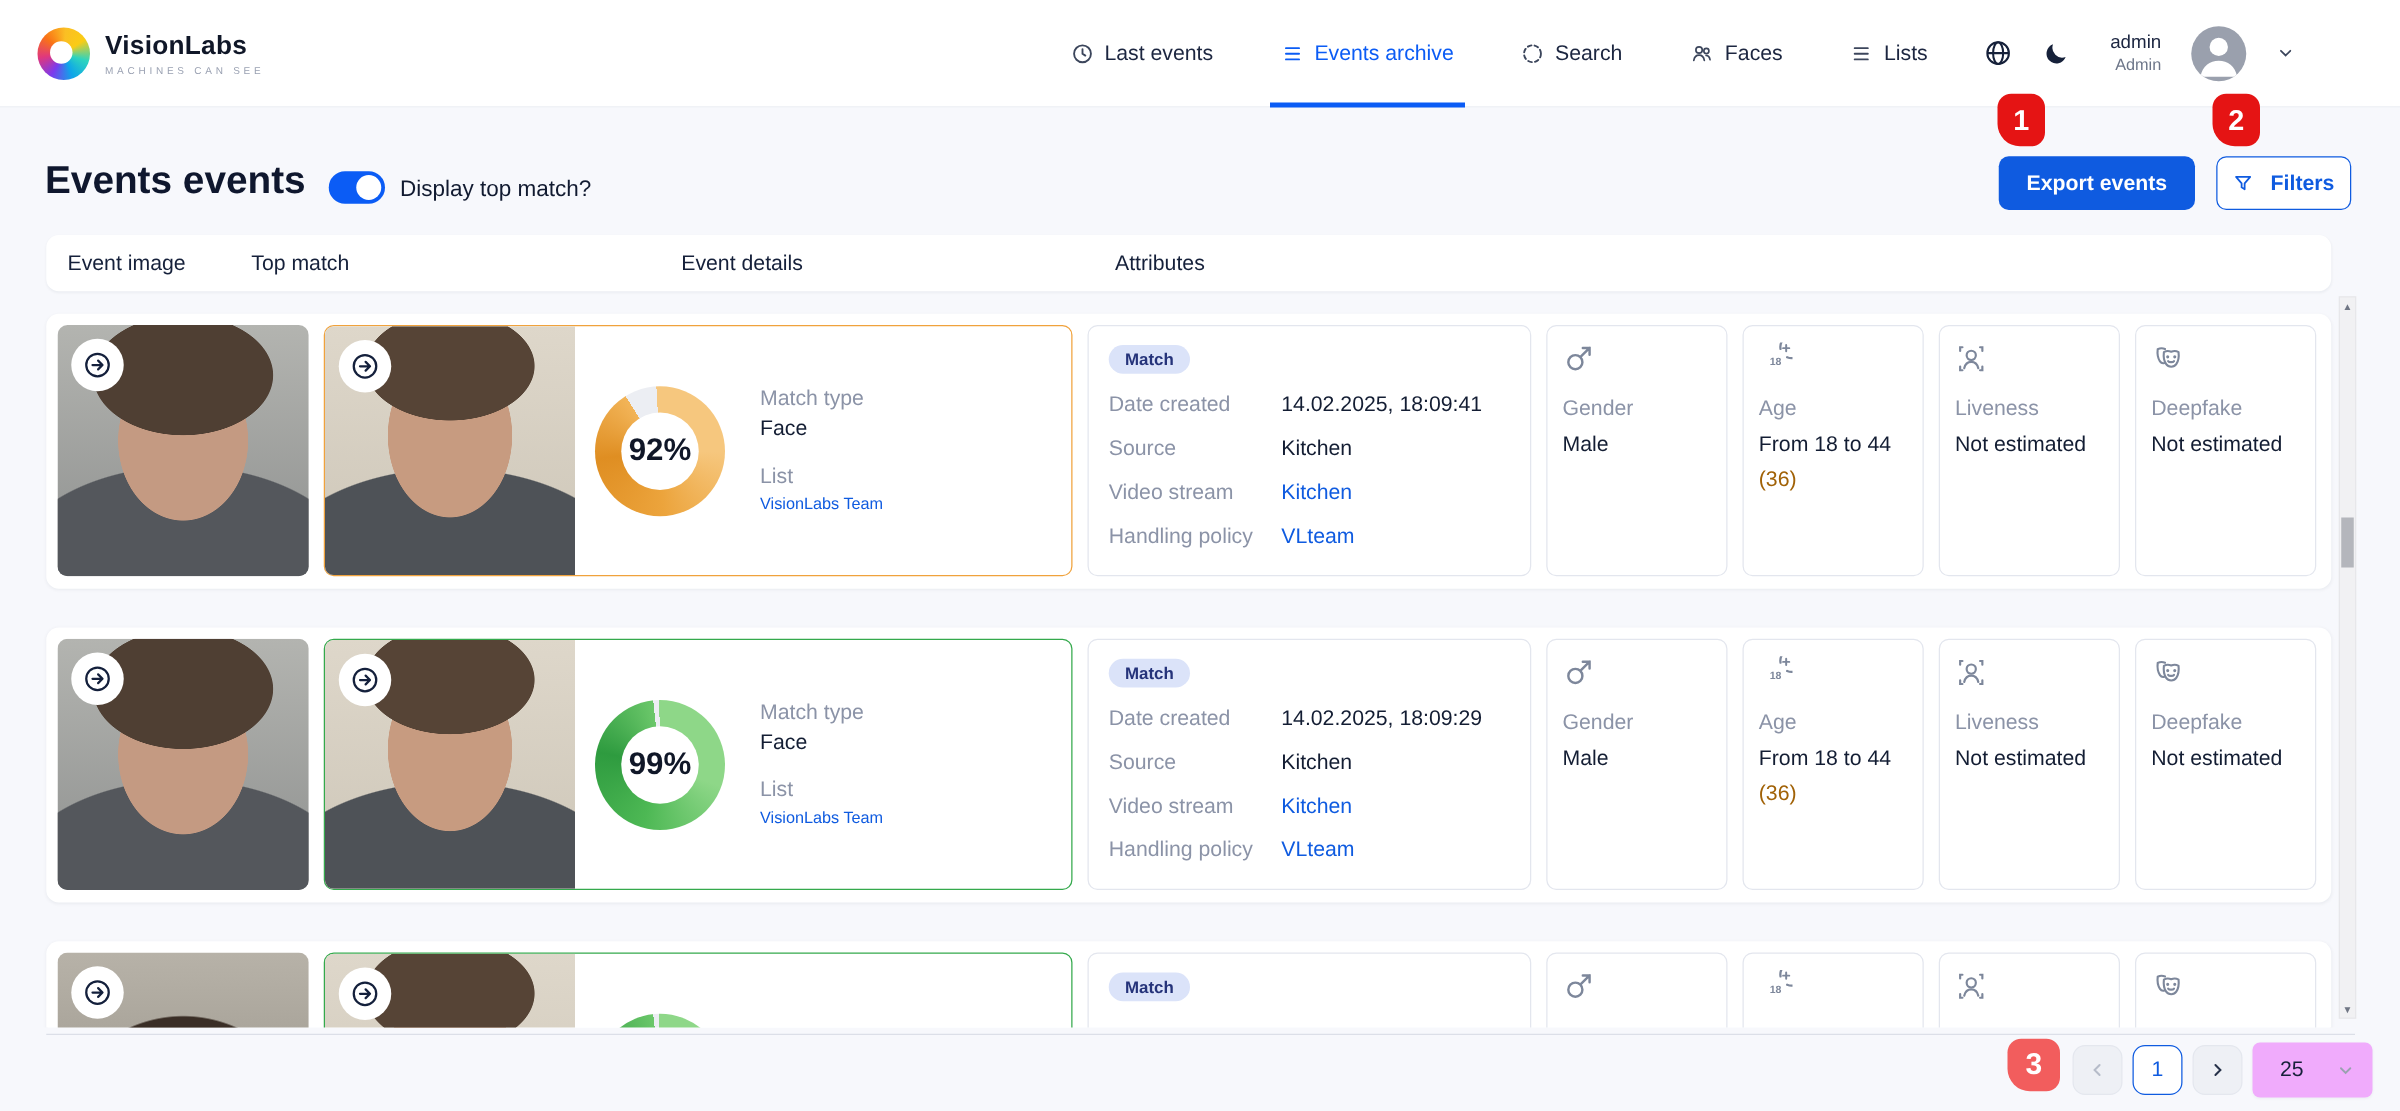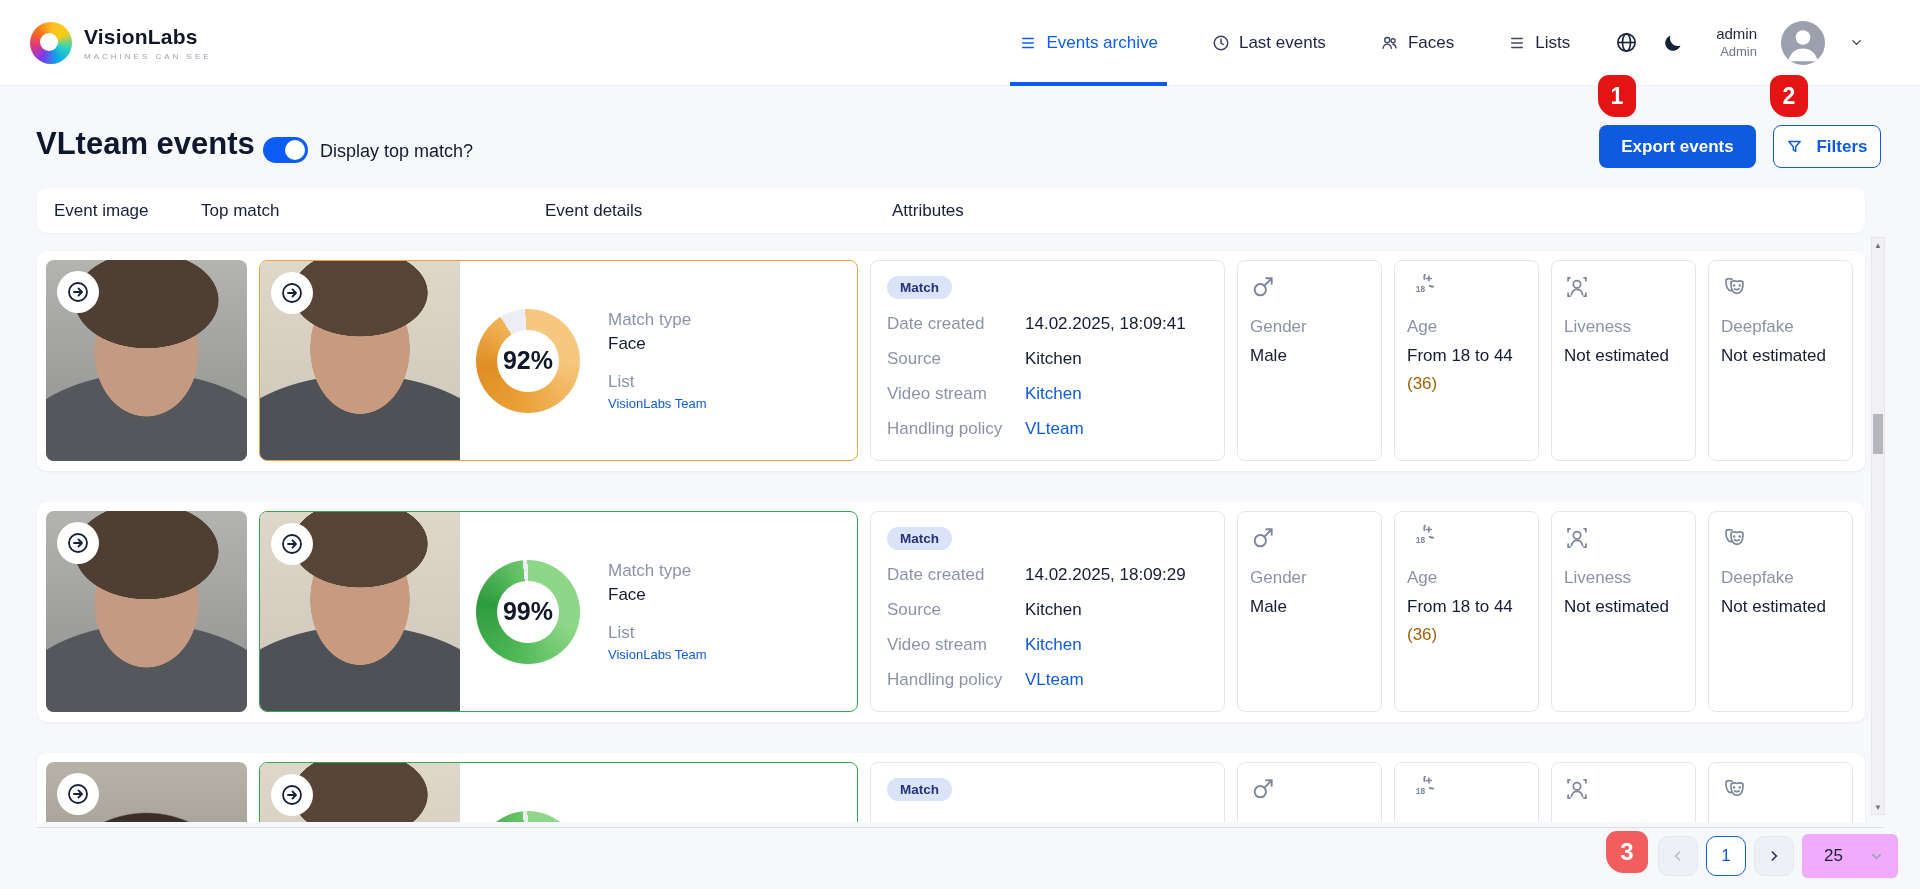--- a/index.html
+++ b/index.html
@@ -9,21 +9,21 @@
     background:#f7f8fc;
     font-family:"Liberation Sans", sans-serif;
     color:#131d33;
   }
   svg { display:block; }
 
   
   .header {
     position:absolute; top:0; left:0; width:1920px; height:86px;
     background:#fff; border-bottom:1px solid #eceef4;
-    display:flex; align-items:center; padding:0 56px 0 30px;
+    display:flex; align-items:center; padding:0 84px 0 30px;
   }
   .brand { display:flex; align-items:center; gap:12px; }
   .logo-mark {
     width:42px; height:42px; border-radius:50%;
     background:conic-gradient(from 210deg, #7c3aed, #e0387c, #f97316, #fbbf24, #facc15, #2dd4bf, #0ea5e9, #7c3aed);
     display:flex; align-items:center; justify-content:center;
   }
   .logo-hole { width:18px; height:18px; border-radius:50%; background:#fff; margin-left:-4px; margin-top:-2px; }
   .brand-name { font-size:21px; font-weight:700; color:#101728; letter-spacing:.2px; }
   .brand-tag  { font-size:8px; letter-spacing:3px; color:#9aa1b2; margin-top:3px; }
@@ -204,36 +204,44 @@
     <div class="logo-mark">
         <div class="logo-hole"></div>
       </div>
     <div>
       <div class="brand-name">VisionLabs</div>
       <div class="brand-tag">MACHINES CAN SEE</div>
     </div>
   </div>
 
   <div class="nav">
-    <div class="nav-item active">
-      <span class="nico">
-        <svg width="18" height="18" viewBox="0 0 24 24" fill="none" stroke="currentColor" stroke-width="2" stroke-linecap="round">
-            <path d="M5 6h14M5 12h14M5 18h14"></path>
-          </svg>
-      </span>
-      <span>Events archive</span>
-    </div>
     <div class="nav-item">
       <span class="nico">
         <svg width="18" height="18" viewBox="0 0 24 24" fill="none" stroke="currentColor" stroke-width="2" stroke-linecap="round">
             <circle cx="12" cy="12" r="9"></circle>
             <path d="M12 7v5l3 2"></path>
           </svg>
       </span>
       <span>Last events</span>
+    </div>
+    <div class="nav-item active">
+      <span class="nico">
+        <svg width="18" height="18" viewBox="0 0 24 24" fill="none" stroke="currentColor" stroke-width="2" stroke-linecap="round">
+            <path d="M5 6h14M5 12h14M5 18h14"></path>
+          </svg>
+      </span>
+      <span>Events archive</span>
+    </div>
+    <div class="nav-item">
+      <span class="nico">
+        <svg width="18" height="18" viewBox="0 0 24 24" fill="none" stroke="currentColor" stroke-width="2" stroke-linecap="round">
+            <circle cx="12" cy="12" r="9" stroke-dasharray="4 3.4"></circle>
+          </svg>
+      </span>
+      <span>Search</span>
     </div>
     <div class="nav-item">
       <span class="nico">
         <svg width="19" height="18" viewBox="0 0 24 24" fill="none" stroke="currentColor" stroke-width="1.8" stroke-linecap="round">
             <circle cx="9" cy="8" r="3.4"></circle>
             <path d="M3.4 19c.6-3.6 2.9-5.6 5.6-5.6s5 2 5.6 5.6"></path>
             <circle cx="16.8" cy="9" r="2.7"></circle>
             <path d="M16.5 13.7c2.2.3 3.8 2 4.2 4.7"></path>
           </svg>
       </span>
@@ -273,21 +281,21 @@
         </svg>
     </div>
     <span class="chev">
       <svg width="15" height="15" viewBox="0 0 24 24" fill="none" stroke="currentColor" stroke-width="2.2" stroke-linecap="round">
           <path d="M6 9l6 6 6-6"></path>
         </svg>
     </span>
   </div>
 </div>
 
-<h1 class="page-title">VLteam events</h1>
+<h1 class="page-title">Events events</h1>
 <div class="toggle">
     <div class="toggle-knob"></div>
   </div>
 <div class="toggle-label">Display top match?</div>
 
 <button class="btn-export">Export events</button>
 <button class="btn-filters">
   <span>
     <svg width="17" height="17" viewBox="0 0 24 24" fill="none" stroke="currentColor" stroke-width="2" stroke-linejoin="round">
         <path d="M4 5h16l-6.3 7.3V19l-3.4-2.2v-4.5z"></path>

